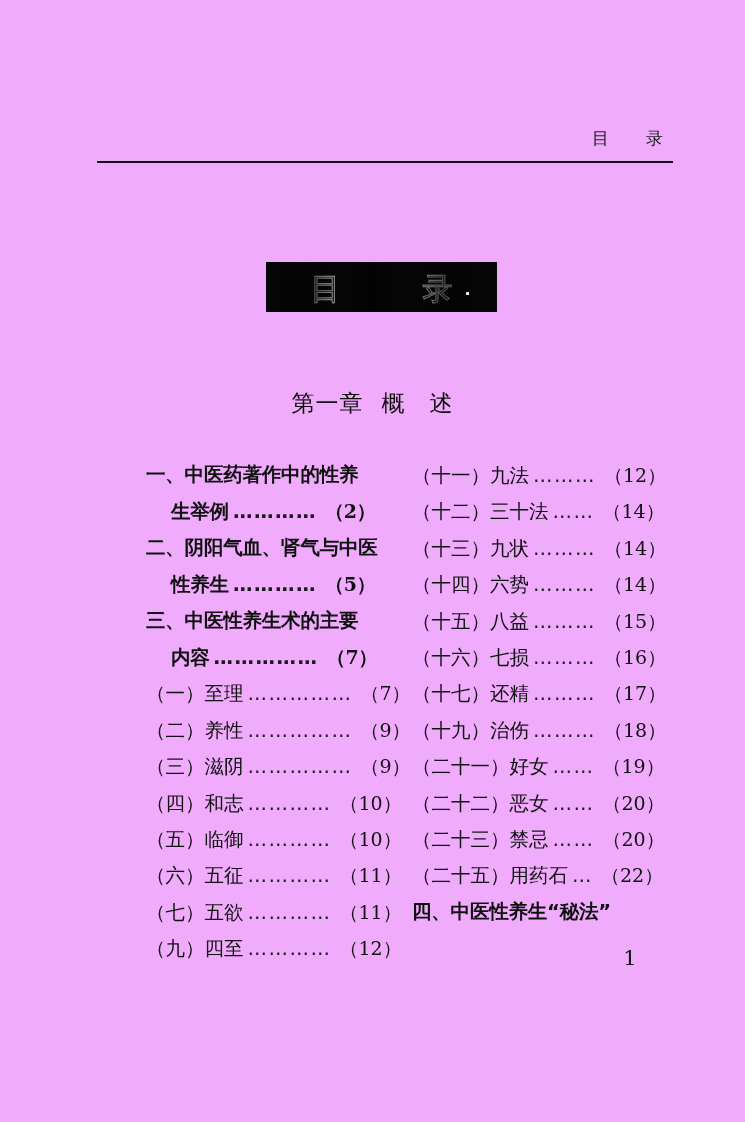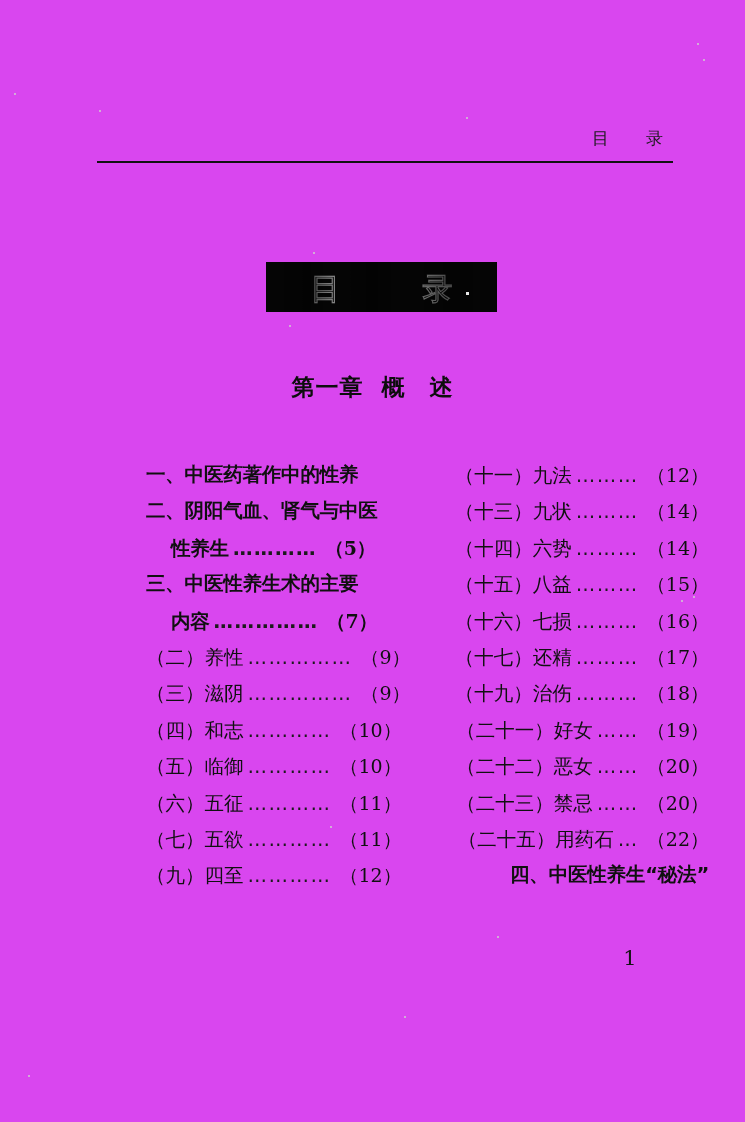--- a/index.html
+++ b/index.html
@@ -9,21 +9,21 @@
   }
   body {
     font-family: "DejaVu Sans", "Liberation Sans", sans-serif;
     color: #111111;
   }
 
   #page {
     position: relative;
     width: 745px;
     height: 1122px;
-    background: #d946ef;
+    background: #f0abfc;
     overflow: hidden;
   }
 
   
   .running-head {
     position: absolute;
     top: 127px;
     left: 97px;
     width: 576px;
     text-align: right;
@@ -98,44 +98,44 @@
     width: 3px;
     height: 3px;
     background: #e8e8e8;
   }
 
   
   .chapter-title {
     position: absolute;
     left: 0;
     right: 0;
-    top: 372px;
+    top: 388px;
     text-align: center;
     font-size: 23px;
-    font-weight: bold;
+    font-weight: normal;
     letter-spacing: 1px;
     color: #0d0d0d;
     font-family: "DejaVu Sans", "Liberation Sans", sans-serif;
   }
   .chapter-title .gap { display: inline-block; width: 18px; }
 
   
   .toc {
     position: absolute;
     top: 457px;
     left: 0;
     width: 592px;
     height: 480px;
   }
   .col {
     position: absolute;
     top: 0;
   }
   .col-left  { left: 146px; width: 250px; }
-  .col-right { left: 447px; width: 262px; text-align: right; }
+  .col-right { left: 412px; width: 262px; }
 
   .entry {
     height: 36.4px;
     line-height: 36.4px;
     white-space: nowrap;
     font-size: 19.5px;
     color: #101010;
     font-family: "DejaVu Sans", "Liberation Sans", sans-serif;
   }
   .entry.bold { font-weight: bold; letter-spacing: -0.2px; }
@@ -191,34 +191,37 @@
     <div class="banner-text">目　录</div>
     <div class="banner-noise"></div>
     <div class="banner-dot"></div>
   </div>
 
   <div class="chapter-title"><span>第一章</span><span class="gap"></span><span>概　述</span></div>
 
   <div class="toc">
     <div class="col col-left" id="col-left">
         <div class="entry bold"><span class="lbl">一、中医药著作中的性养</span></div>
+        <div class="entry bold indent"><span class="lbl">生举例</span><span class="sp-s"></span><span class="dots">…………</span><span class="sp-m"></span><span class="pg">（2）</span></div>
         <div class="entry bold"><span class="lbl">二、阴阳气血、肾气与中医</span></div>
         <div class="entry bold indent"><span class="lbl">性养生</span><span class="sp-s"></span><span class="dots">…………</span><span class="sp-m"></span><span class="pg">（5）</span></div>
         <div class="entry bold"><span class="lbl">三、中医性养生术的主要</span></div>
         <div class="entry bold indent"><span class="lbl">内容</span><span class="sp-s"></span><span class="dots">……………</span><span class="sp-m"></span><span class="pg">（7）</span></div>
+        <div class="entry"><span class="lbl">（一）至理</span><span class="sp-s"></span><span class="dots">……………</span><span class="sp-m"></span><span class="pg">（7）</span></div>
         <div class="entry"><span class="lbl">（二）养性</span><span class="sp-s"></span><span class="dots">……………</span><span class="sp-m"></span><span class="pg">（9）</span></div>
         <div class="entry"><span class="lbl">（三）滋阴</span><span class="sp-s"></span><span class="dots">……………</span><span class="sp-m"></span><span class="pg">（9）</span></div>
         <div class="entry"><span class="lbl">（四）和志</span><span class="sp-s"></span><span class="dots">…………</span><span class="sp-m"></span><span class="pg">（10）</span></div>
         <div class="entry"><span class="lbl">（五）临御</span><span class="sp-s"></span><span class="dots">…………</span><span class="sp-m"></span><span class="pg">（10）</span></div>
         <div class="entry"><span class="lbl">（六）五征</span><span class="sp-s"></span><span class="dots">…………</span><span class="sp-m"></span><span class="pg">（11）</span></div>
         <div class="entry"><span class="lbl">（七）五欲</span><span class="sp-s"></span><span class="dots">…………</span><span class="sp-m"></span><span class="pg">（11）</span></div>
         <div class="entry"><span class="lbl">（九）四至</span><span class="sp-s"></span><span class="dots">…………</span><span class="sp-m"></span><span class="pg">（12）</span></div>
       </div>
     <div class="col col-right" id="col-right">
         <div class="entry"><span class="lbl">（十一）九法</span><span class="sp-s"></span><span class="dots">………</span><span class="sp-m"></span><span class="pg">（12）</span></div>
+        <div class="entry"><span class="lbl">（十二）三十法</span><span class="sp-s"></span><span class="dots">……</span><span class="sp-m"></span><span class="pg">（14）</span></div>
         <div class="entry"><span class="lbl">（十三）九状</span><span class="sp-s"></span><span class="dots">………</span><span class="sp-m"></span><span class="pg">（14）</span></div>
         <div class="entry"><span class="lbl">（十四）六势</span><span class="sp-s"></span><span class="dots">………</span><span class="sp-m"></span><span class="pg">（14）</span></div>
         <div class="entry"><span class="lbl">（十五）八益</span><span class="sp-s"></span><span class="dots">………</span><span class="sp-m"></span><span class="pg">（15）</span></div>
         <div class="entry"><span class="lbl">（十六）七损</span><span class="sp-s"></span><span class="dots">………</span><span class="sp-m"></span><span class="pg">（16）</span></div>
         <div class="entry"><span class="lbl">（十七）还精</span><span class="sp-s"></span><span class="dots">………</span><span class="sp-m"></span><span class="pg">（17）</span></div>
         <div class="entry"><span class="lbl">（十九）治伤</span><span class="sp-s"></span><span class="dots">………</span><span class="sp-m"></span><span class="pg">（18）</span></div>
         <div class="entry"><span class="lbl">（二十一）好女</span><span class="sp-s"></span><span class="dots">……</span><span class="sp-m"></span><span class="pg">（19）</span></div>
         <div class="entry"><span class="lbl">（二十二）恶女</span><span class="sp-s"></span><span class="dots">……</span><span class="sp-m"></span><span class="pg">（20）</span></div>
         <div class="entry"><span class="lbl">（二十三）禁忌</span><span class="sp-s"></span><span class="dots">……</span><span class="sp-m"></span><span class="pg">（20）</span></div>
         <div class="entry"><span class="lbl">（二十五）用药石</span><span class="sp-s"></span><span class="dots">…</span><span class="sp-m"></span><span class="pg">（22）</span></div>

